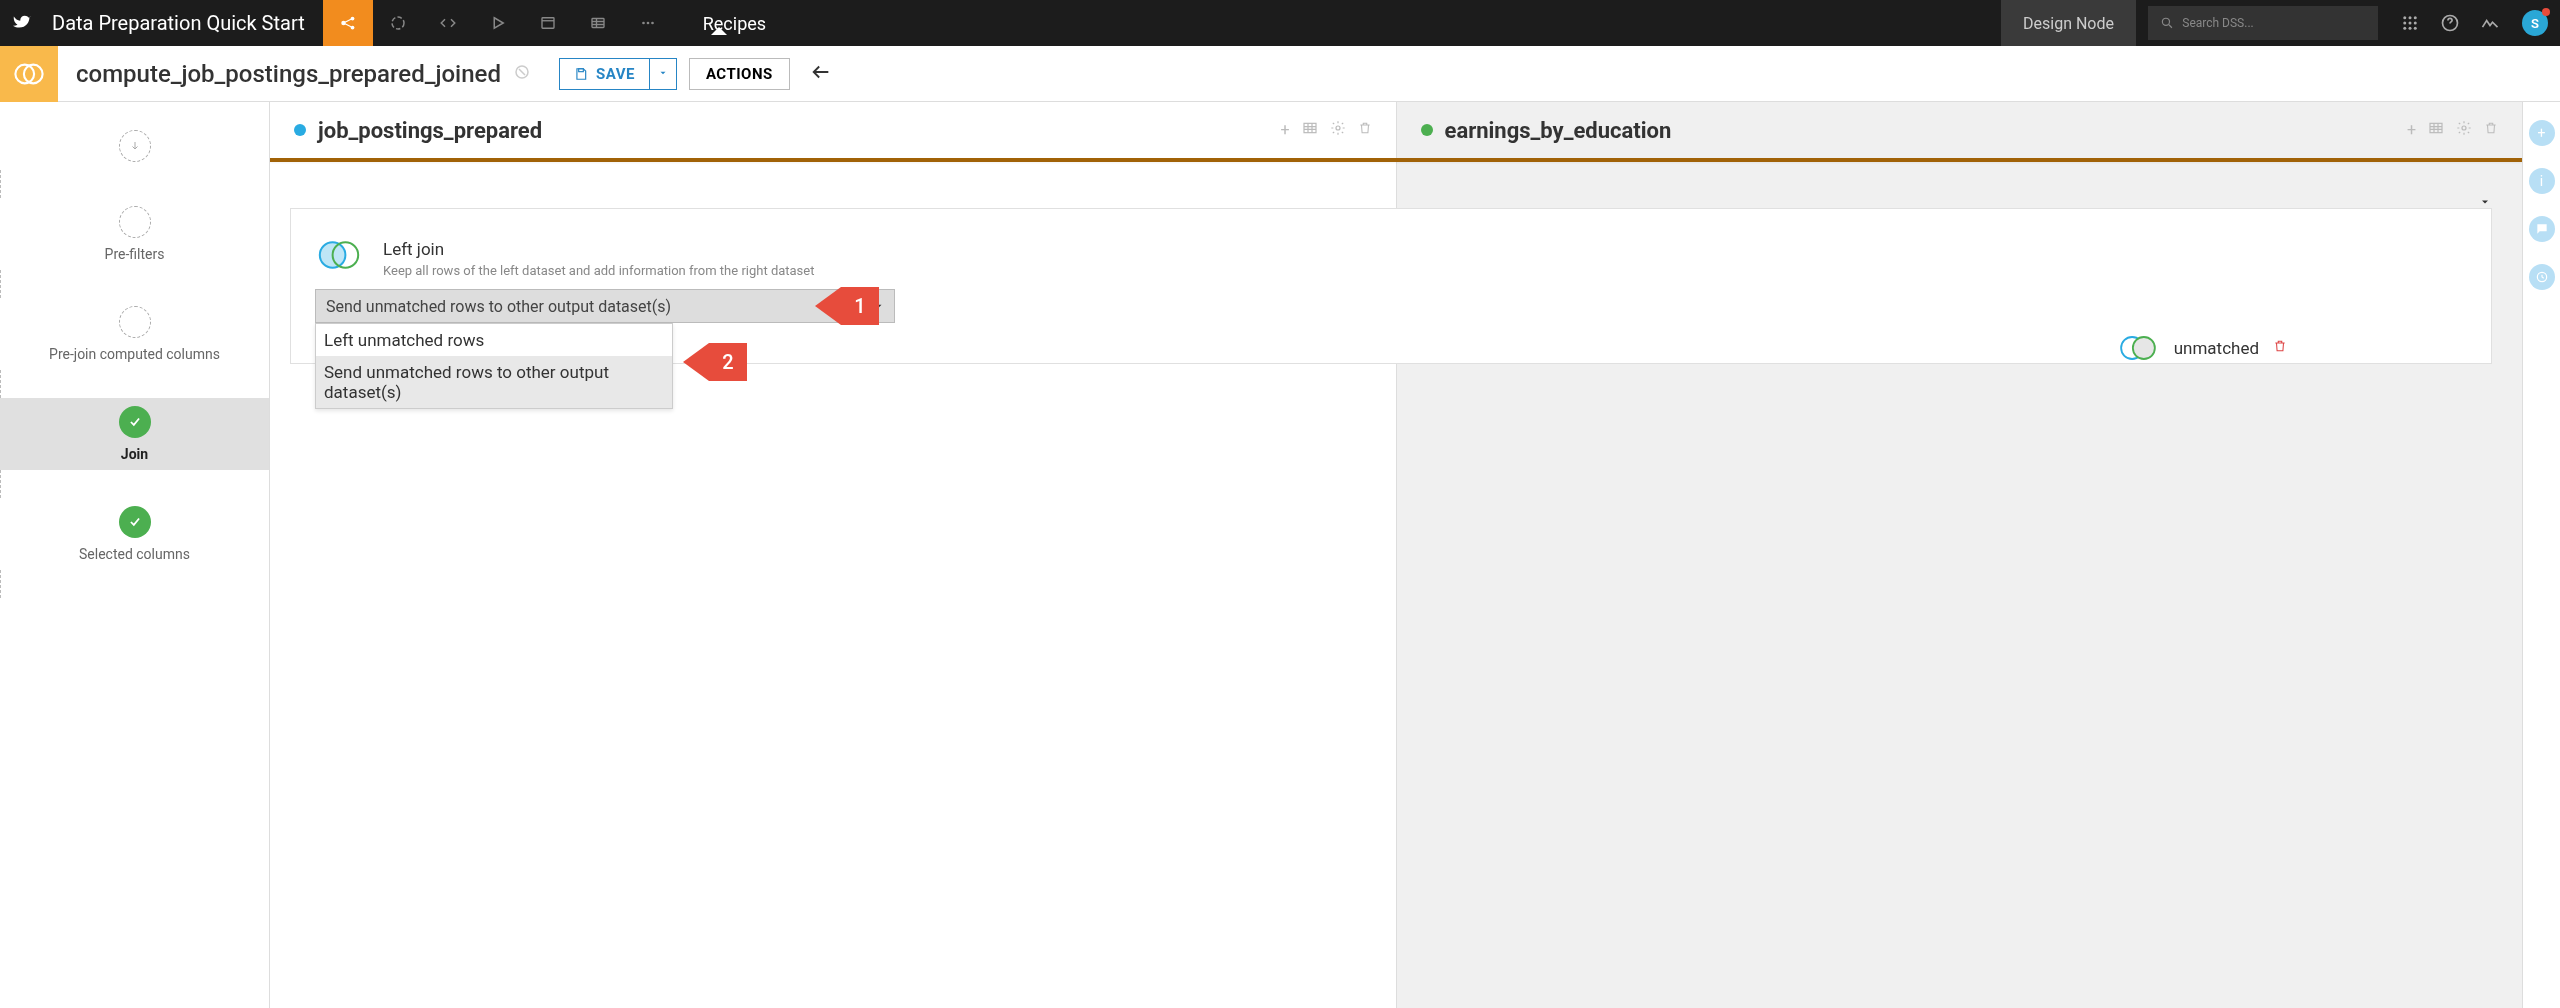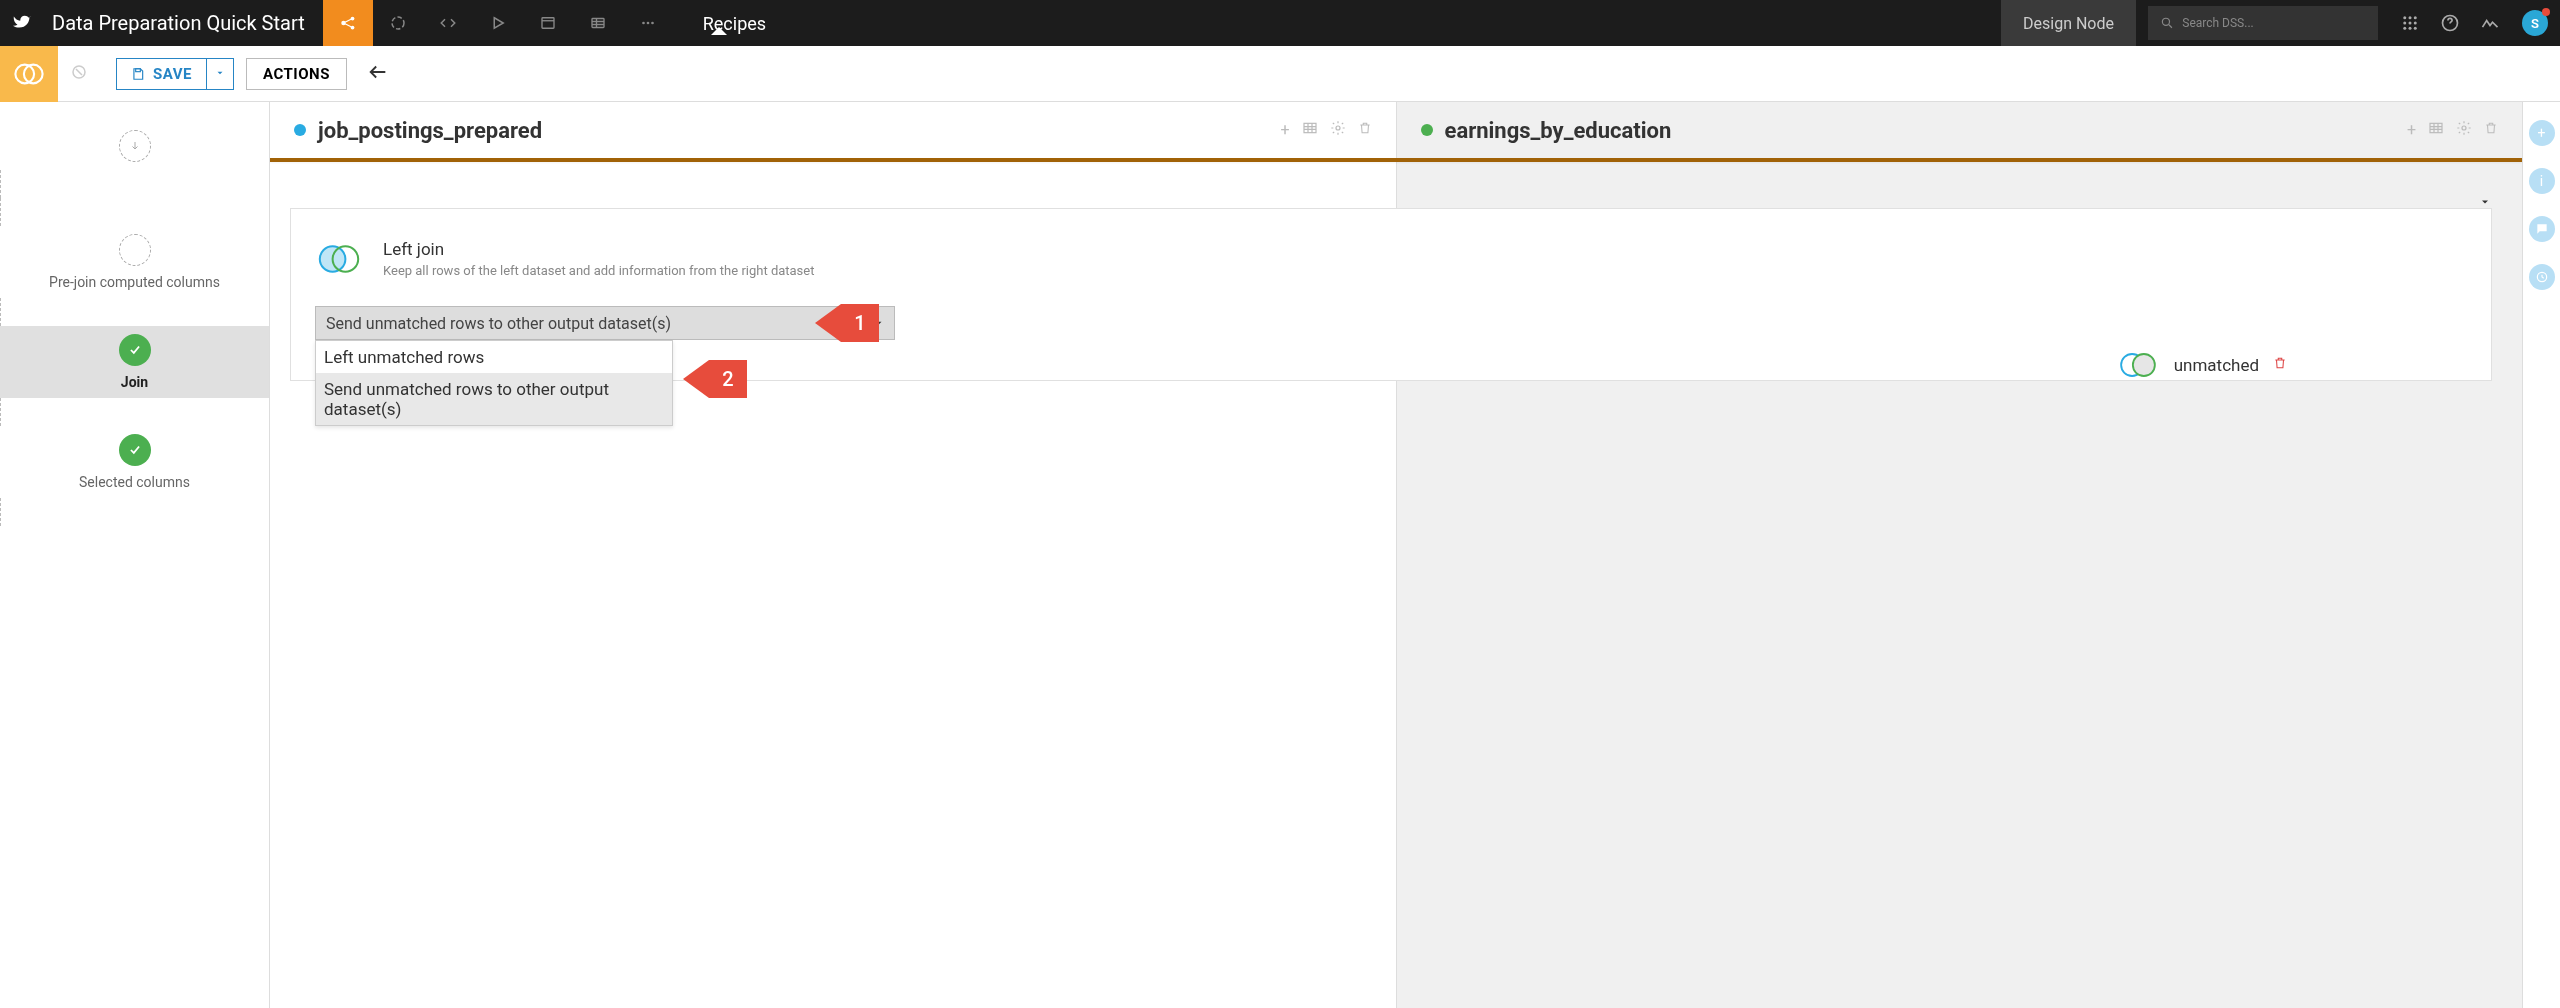--- a/index.html
+++ b/index.html
@@ -279,23 +279,23 @@
     position: absolute;
     top: 106px;
     left: 20px;
     right: 30px;
     background: #fff;
     border: 1px solid #e0e0e0;
     padding: 30px 24px 40px 24px;
     z-index: 5;
   }
   .join-type-row {
-    display: flex; align-items: center; gap: 20px;
-    position: relative;
-    margin-bottom: 28px;
+    display: flex; align-items: flex-start; gap: 20px;
+    position: relative;
+    margin-bottom: 11px;
   }
   .venn-svg { width: 48px; height: 32px; flex-shrink: 0; }
   .join-type-text .title { font-size: 17px; color: #333; margin-bottom: 4px; }
   .join-type-text .desc { font-size: 13px; color: #888; }
   .join-type-caret {
     position: absolute; top: -16px; right: 0;
     color: #333;
     cursor: pointer;
   }
 
@@ -497,20 +497,21 @@
   </div>
 </div>
 
 <div class="subheader">
   <div class="recipe-icon-box">
     <svg width="34" height="34" viewBox="0 0 40 40">
         <circle cx="15" cy="20" r="11" fill="none" stroke="#fff" stroke-width="2.5"></circle>
         <circle cx="25" cy="20" r="11" fill="none" stroke="#fff" stroke-width="2.5"></circle>
       </svg>
   </div>
+  <div class="recipe-title">compute_job_postings_prepared_joined</div>
   <span class="sync-icon">
     <svg width="18" height="18" viewBox="0 0 24 24" fill="none" stroke="#ccc" stroke-width="2">
         <circle cx="12" cy="12" r="8"></circle>
         <path d="M8 8l8 8"></path>
       </svg>
   </span>
 
 
   <div class="save-group">
     <button class="save-btn">
@@ -538,20 +539,24 @@
 
   <div class="steps-panel">
     <div class="step">
       <div class="step-circle">
         <svg width="12" height="12" viewBox="0 0 24 24" fill="none" stroke="#aaa" stroke-width="2">
             <path d="M12 4v14M7 13l5 5 5-5"></path>
           </svg>
       </div>
     </div>
     <div class="step-connector"></div>
+    <div class="step">
+      <div class="step-circle"></div>
+      <div class="step-label">Pre-filters</div>
+    </div>
     <div class="step-connector"></div>
     <div class="step">
       <div class="step-circle"></div>
       <div class="step-label">Pre-join computed columns</div>
     </div>
     <div class="step-connector"></div>
     <div class="step active">
       <div class="step-circle done">
         <svg width="14" height="14" viewBox="0 0 24 24" fill="none" stroke="#fff" stroke-width="3">
             <path d="M5 12l5 5 9-11"></path>

